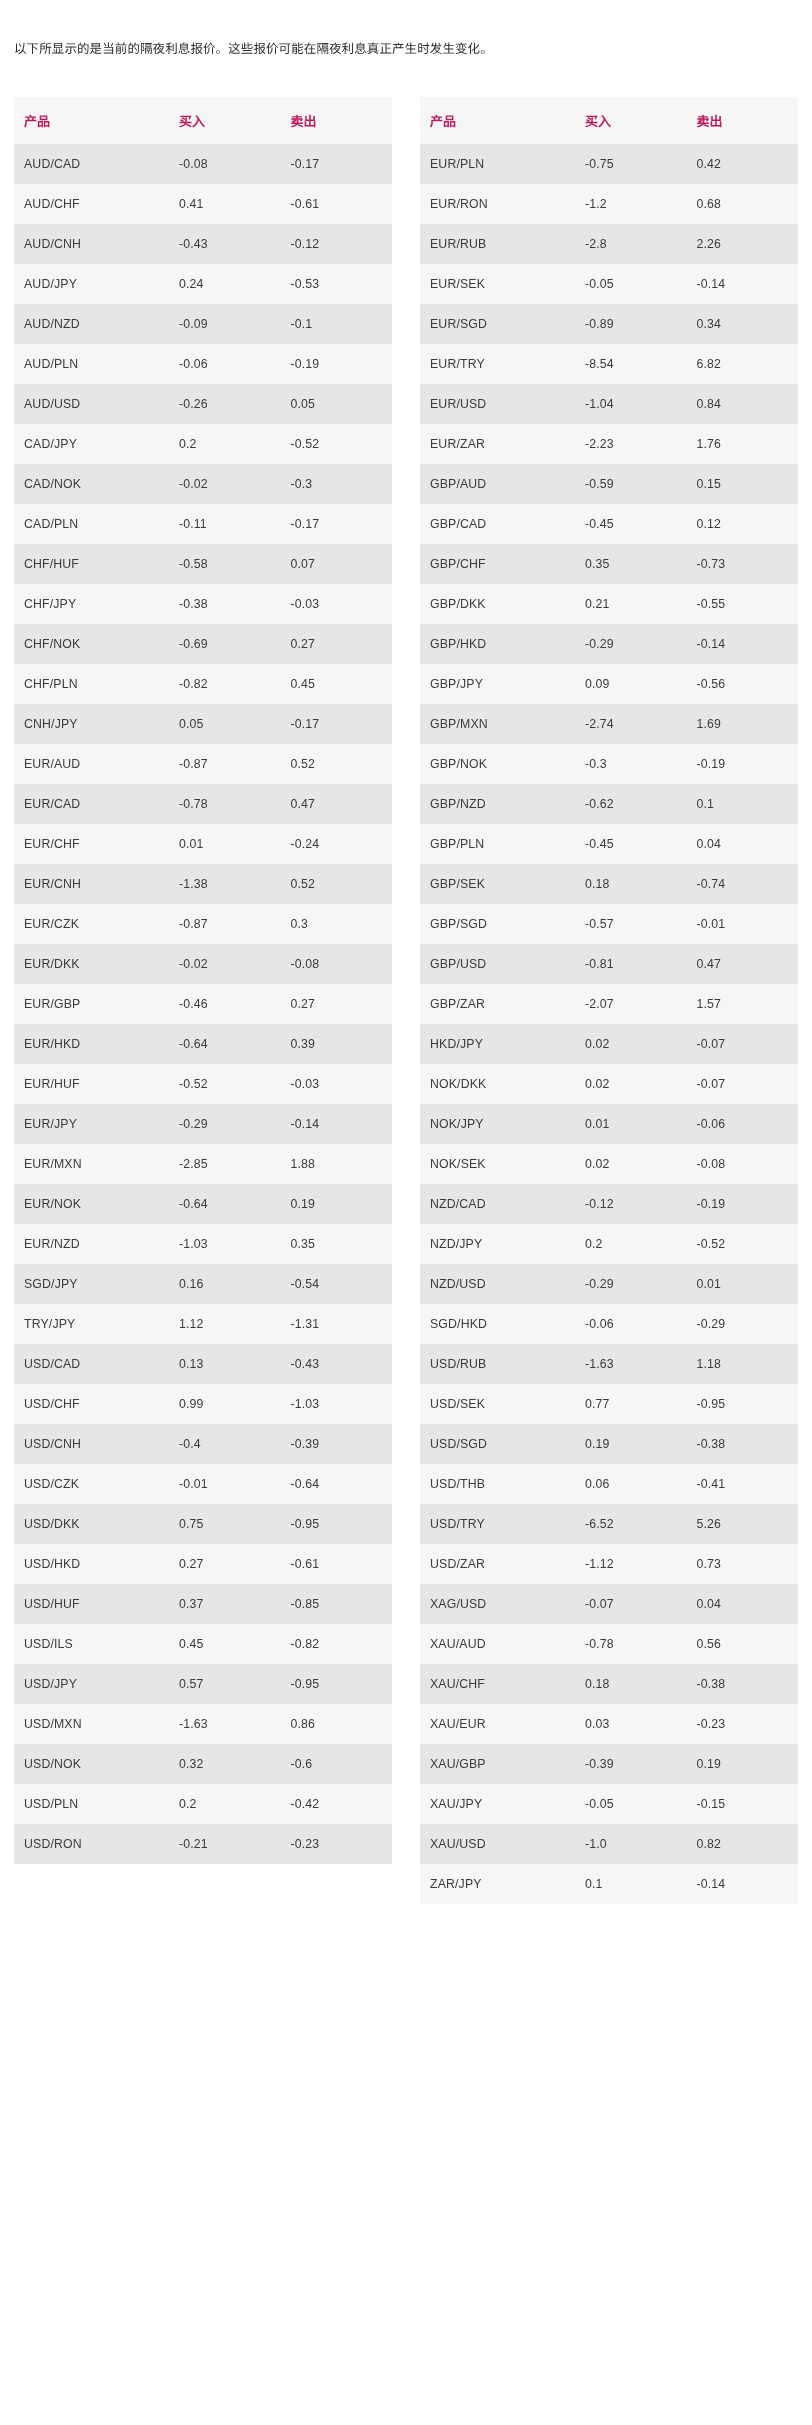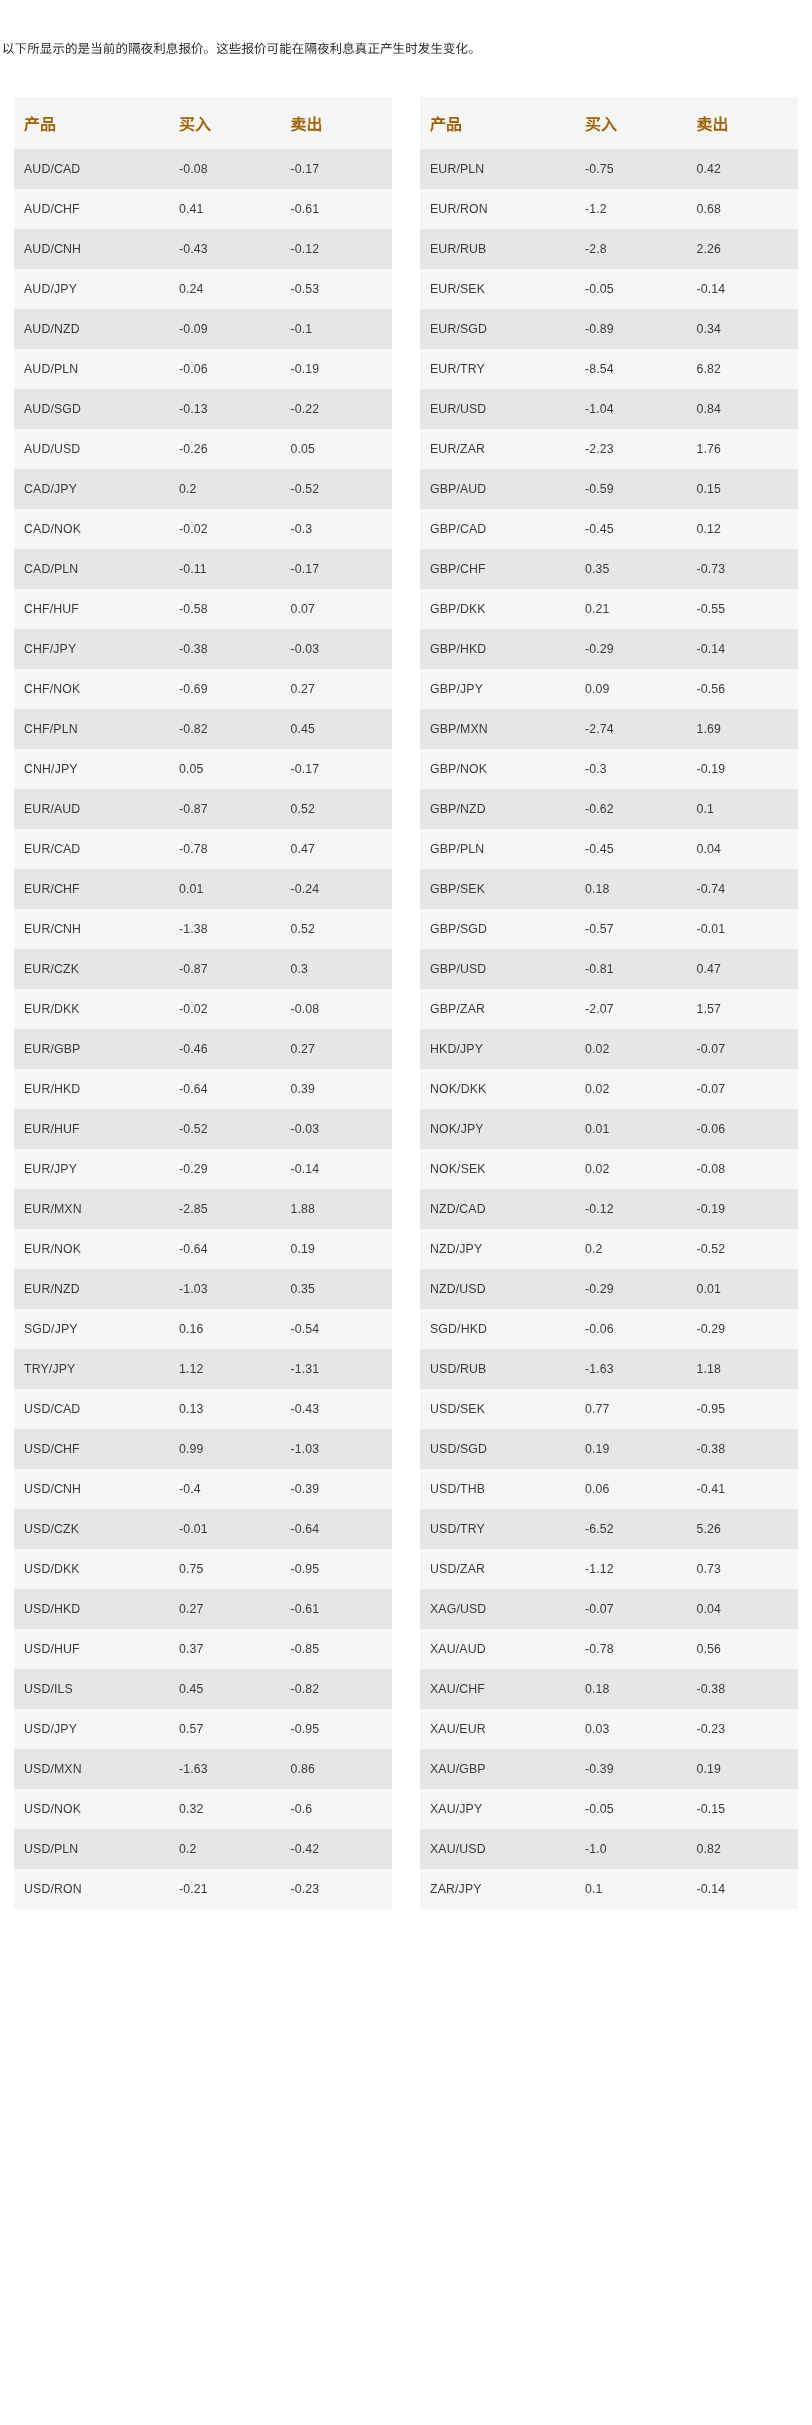--- a/index.html
+++ b/index.html
@@ -20,21 +20,21 @@
 
   .page {
     width: 812px;
     padding: 0;
   }
 
   .intro {
     font-size: 12.5px;
     line-height: 1.6;
     color: #2b2b2b;
-    padding: 26px 14px 0 2px;
+    padding: 26px 14px 0 14px;
     letter-spacing: 0.1px;
   }
 
   .tables-wrap {
     display: flex;
     flex-direction: row;
     gap: 0;
     padding: 26px 0 0 0;
     align-items: flex-start;
   }
@@ -47,22 +47,22 @@
   table.rates {
     width: 100%;
     border-collapse: collapse;
     table-layout: fixed;
     font-size: 12.3px;
   }
 
   table.rates thead th {
     text-align: left;
     font-weight: bold;
-    font-size: 16px;
-    color: #a16207;
+    font-size: 13px;
+    color: #be185d;
     background: #f6f6f6;
     padding: 14px 10px 14px 10px;
     border: none;
     white-space: nowrap;
   }
 
   table.rates tbody td {
     padding: 13px 10px 13px 10px;
     border: none;
     color: #3a3a3a;
@@ -133,25 +133,20 @@
               <td class="cell-prod">AUD/NZD</td>
               <td class="cell-num">-0.09</td>
               <td class="cell-num">-0.1</td>
             </tr>
             <tr>
               <td class="cell-prod">AUD/PLN</td>
               <td class="cell-num">-0.06</td>
               <td class="cell-num">-0.19</td>
             </tr>
             <tr>
-              <td class="cell-prod">AUD/SGD</td>
-              <td class="cell-num">-0.13</td>
-              <td class="cell-num">-0.22</td>
-            </tr>
-            <tr>
               <td class="cell-prod">AUD/USD</td>
               <td class="cell-num">-0.26</td>
               <td class="cell-num">0.05</td>
             </tr>
             <tr>
               <td class="cell-prod">CAD/JPY</td>
               <td class="cell-num">0.2</td>
               <td class="cell-num">-0.52</td>
             </tr>
             <tr>

